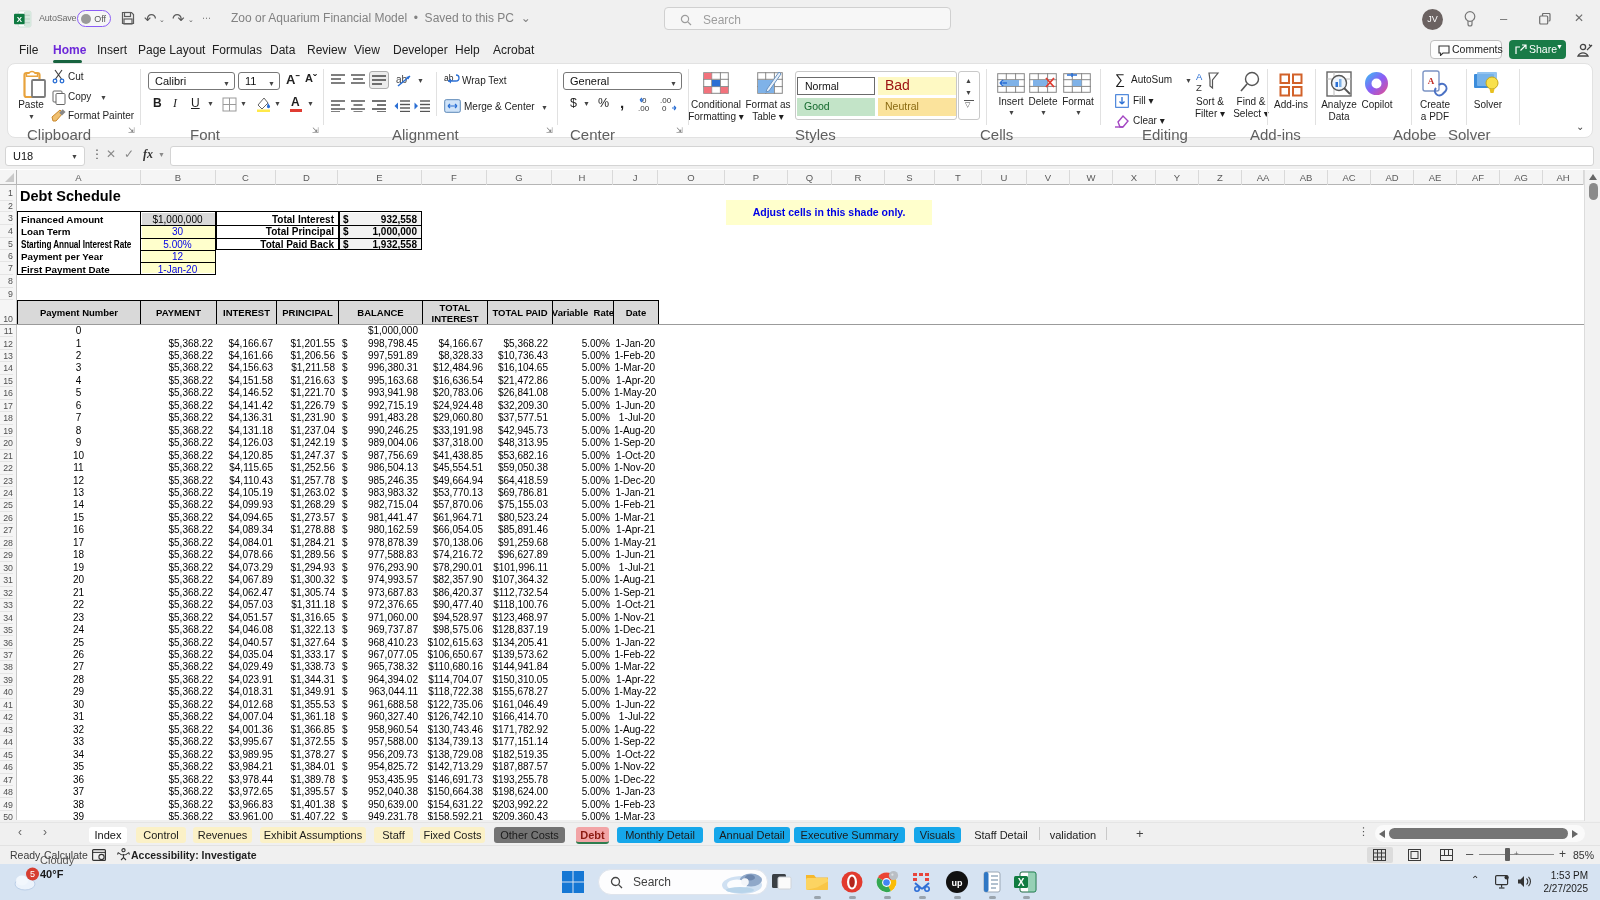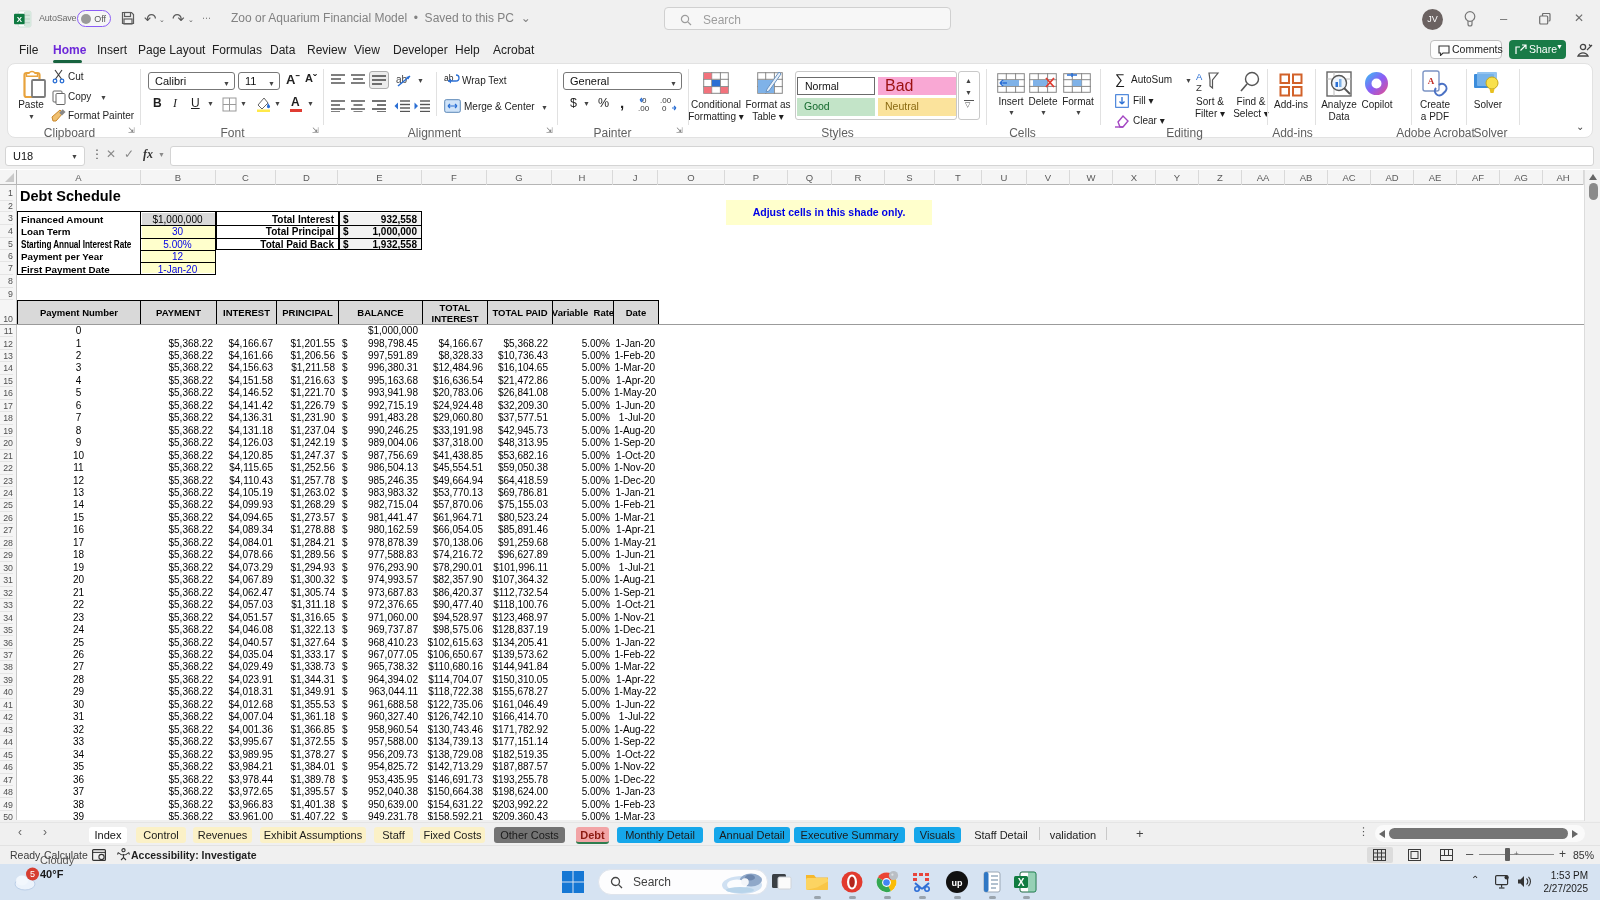--- a/index.html
+++ b/index.html
@@ -22,21 +22,21 @@
 #menurow{position:absolute;left:0;top:38px;width:1600px;height:26px;background:#f0f0f0}
 .mi{position:absolute;top:43px;font-size:12px;color:#212121}
 #mi-home{font-weight:700;color:#6d28d9}
 #homeline{position:absolute;left:53px;top:60px;width:29px;height:2.5px;background:#17633f;border-radius:2px}
 #commentsbtn{position:absolute;left:1430px;top:40px;width:72px;height:19px;background:#fdfdfd;border:1px solid #bfbfbf;border-radius:4px;font-size:10.5px;color:#222;white-space:nowrap}
 #sharebtn{position:absolute;left:1509px;top:40px;width:57px;height:19px;background:#197b47;border-radius:4px;font-size:10.5px;color:#fff;white-space:nowrap}
 
 #ribbon{position:absolute;left:0;top:63px;width:1600px;height:80px;background:#f0f0f0}
 #ribbonpanel{position:absolute;left:7px;top:0px;width:1586px;height:75px;background:#fff;border:1px solid #e2e2e2;border-radius:8px}
 .rsep{position:absolute;top:6px;width:1px;height:56px;background:#e1e1e1}
-.glabel{position:absolute;top:63px;font-size:12px;color:#5f5f5f;text-align:center}
+.glabel{position:absolute;top:63px;font-size:15px;color:#5f5f5f;}
 .dlauncher{position:absolute;top:63px;font-size:8px;color:#666}
 .rlab{position:absolute;font-size:10px;color:#1e1e1e}
 .rlabc{position:absolute;font-size:10px;color:#1e1e1e;text-align:center}
 .chv{position:absolute;font-size:7px;color:#444}
 .combo{position:absolute;border:1px solid #777;border-radius:3px;background:#fff;font-size:11px;color:#111}
 .combo .cchv{position:absolute;right:4px;top:3px;font-size:7px;color:#444}
 .bigA{position:absolute;font-size:13px;color:#222;font-weight:600}
 .ricon{position:absolute}
 
 #fbar{position:absolute;left:0;top:143px;width:1600px;height:26px;background:#f0f0f0}
@@ -316,21 +316,21 @@
 <svg class="ricon" style="left:638px;top:33px" width="20" height="16" viewBox="0 0 20 16">
       <text x="0" y="15" font-size="8" fill="#333" font-family="Liberation Sans">.00</text>
       <text x="4" y="7" font-size="8" fill="#333" font-family="Liberation Sans">0</text>
       <path d="M2 4 l4 0 M2 4 l2-2 M2 4 l2 2" stroke="#2a6fd4" stroke-width="1.1" fill="none"></path>
     </svg>
 <svg class="ricon" style="left:660px;top:33px" width="20" height="16" viewBox="0 0 20 16">
       <text x="0" y="7" font-size="8" fill="#333" font-family="Liberation Sans">.00</text>
       <text x="2" y="15" font-size="8" fill="#333" font-family="Liberation Sans">0</text>
       <path d="M12 12 l4 0 M16 12 l-2-2 M16 12 l-2 2" stroke="#2a6fd4" stroke-width="1.1" fill="none"></path>
     </svg>
-<div class="glabel" style="left:570px;width:85px">Painter</div>
+<div class="glabel" style="left:570px;width:85px">Center</div>
 <span class="dlauncher" style="left:676px">⇲</span>
 <div class="rsep" style="left:688px"></div>
 
 <svg class="ricon" style="left:703px;top:9px" width="26" height="22" viewBox="0 0 26 22">
       <rect x="0.7" y="0.7" width="24.6" height="20.6" fill="#fff" stroke="#888"></rect>
       <line x1="0" y1="7.3" x2="26" y2="7.3" stroke="#888"></line>
       <line x1="0" y1="14.6" x2="26" y2="14.6" stroke="#888"></line>
       <line x1="8.7" y1="0" x2="8.7" y2="22" stroke="#888"></line>
       <line x1="17.4" y1="0" x2="17.4" y2="22" stroke="#888"></line>
       <rect x="1" y="1" width="7.5" height="6" fill="#f2727c"></rect>
@@ -346,21 +346,21 @@
       <line x1="0" y1="14.6" x2="26" y2="14.6" stroke="#888"></line>
       <line x1="8.7" y1="0" x2="8.7" y2="22" stroke="#888"></line>
       <line x1="17.4" y1="0" x2="17.4" y2="22" stroke="#888"></line>
       <rect x="1" y="8" width="16" height="13" fill="#7fb2e8"></rect>
       <path d="M24 2 L12 19 l-3 1 1-3 12-17z" fill="#e8f0fa" stroke="#6a93c0"></path>
     </svg>
 <div class="rlabc" style="left:733px;top:36px;width:70px">Format as</div>
 <div class="rlabc" style="left:733px;top:48px;width:70px">Table ▾</div>
 <div class="ab" style="left:795px;top:8px;width:162px;height:49px;border:1px solid #c9c9c9;border-radius:3px"></div>
 <div class="ab" style="left:797px;top:14px;width:78px;height:18px;background:#fff;border:1px solid #6b6b6b;font-size:10.5px;color:#111;line-height:17px;padding-left:7px">Normal</div>
-<div class="ab" style="left:878px;top:14px;width:78px;height:18px;background:#f9a8d4;font-size:16px;color:#9c1111;line-height:17px;padding-left:7px">Bad</div>
+<div class="ab" style="left:878px;top:14px;width:78px;height:18px;background:#fef9c3;font-size:14px;color:#9c1111;line-height:17px;padding-left:7px">Bad</div>
 <div class="ab" style="left:797px;top:35px;width:78px;height:18px;background:#c3e4c8;font-size:10.5px;color:#156a2e;line-height:17px;padding-left:7px">Good</div>
 <div class="ab" style="left:878px;top:35px;width:78px;height:18px;background:#fbe39c;font-size:10.5px;color:#8a6a12;line-height:17px;padding-left:7px">Neutral</div>
 <div class="ab" style="left:958px;top:8px;width:22px;height:49px;border:1px solid #c9c9c9;border-radius:3px;background:#fff"></div>
 <span class="chv" style="left:965px;top:14px">▲</span>
 <span class="chv" style="left:965px;top:26px">▼</span>
     <span class="chv" style="left:965px;top:38px">▽</span>
     <div class="ab" style="left:964px;top:37px;width:10px;height:1px;background:#555"></div>
 <div class="glabel" style="left:795px;width:85px">Styles</div>
 <div class="rsep" style="left:986px"></div>
 

